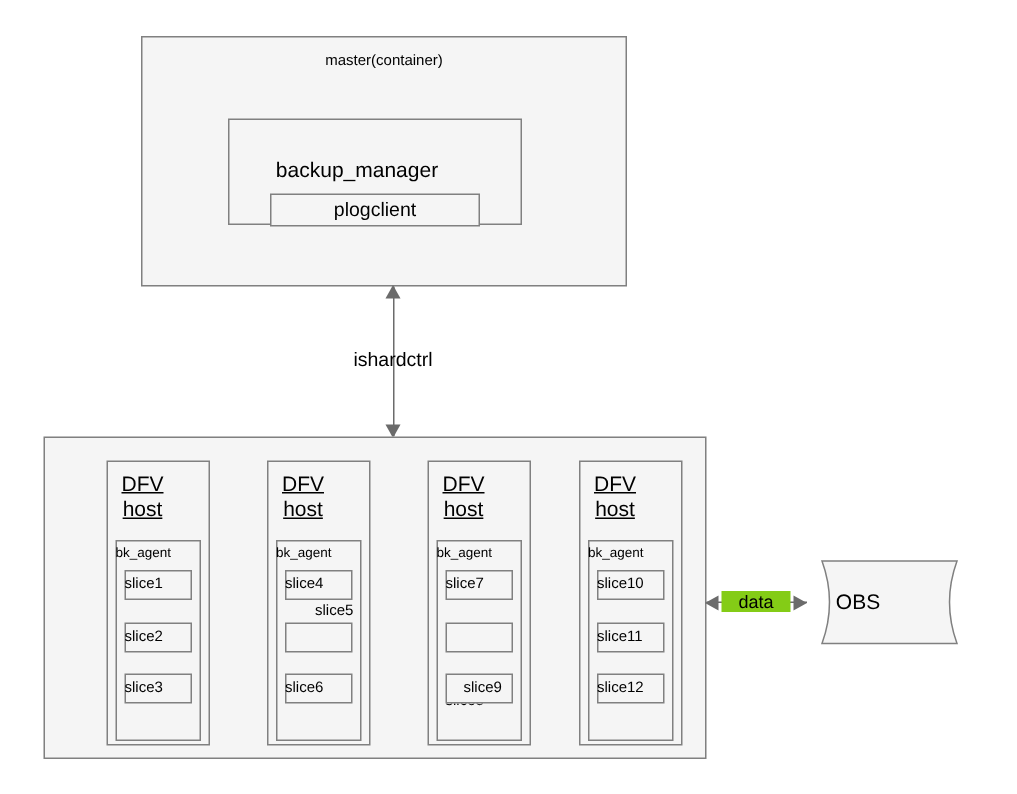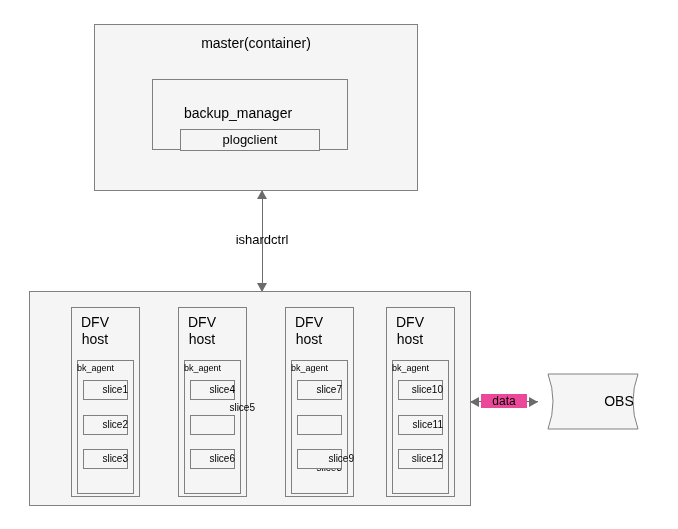--- a/index.html
+++ b/index.html
@@ -31,21 +31,21 @@
   #master-container {
     left: 94px;
     top: 24px;
     width: 324px;
     height: 167px;
   }
   #master-title {
     left: 94px;
     top: 35px;
     width: 324px;
-    font-size: 14px;
+    font-size: 10px;
   }
   #backup-manager-box {
     left: 152px;
     top: 79px;
     width: 196px;
     height: 71px;
   }
   #backup-manager-title {
     left: 152px;
     top: 105px;
@@ -115,20 +115,21 @@
     height: 190px;
   }
   .host-title {
     position: absolute;
     width: 48px;
     text-align: center;
     font-size: 14px;
     line-height: 17px;
     top: 314px;
     white-space: pre-line;
+    text-decoration: underline;
   }
   .agent-box {
     position: absolute;
     box-sizing: border-box;
     background: #f5f5f5;
     border: 1px solid #808080;
     top: 360px;
     width: 57px;
     height: 134px;
   }
@@ -143,34 +144,34 @@
     position: absolute;
     box-sizing: border-box;
     background: #f5f5f5;
     border: 1px solid #808080;
     width: 45px;
     height: 20px;
   }
   .slice-label {
     position: absolute;
     width: 45px;
-    text-align: right;
+    text-align: left;
     font-size: 10px;
     line-height: 20px;
   }
   
   #obs-shape {
     position: absolute;
     left: 538px;
     top: 373px;
     width: 110px;
     height: 57px;
   }
   #obs-label {
-    left: 564px;
+    left: 517px;
     top: 393px;
     width: 110px;
     font-size: 14px;
   }
   #data-line {
     position: absolute;
     left: 471px;
     top: 401px;
     width: 67px;
     height: 1px;
@@ -188,21 +189,21 @@
     top: 397px;
     border-top: 5px solid transparent;
     border-bottom: 5px solid transparent;
     border-left: 9px solid #6b6b6b;
   }
   #data-label {
     left: 481px;
     top: 394px;
     width: 46px;
     font-size: 12px;
-    background: #ec4899;
+    background: #84cc16;
   }
 </style>
 </head>
 <body>
 
 <div class="box" id="master-container"></div>
 <div class="label" id="master-title">master(container)</div>
 
 <div class="box" id="backup-manager-box"></div>
 <div class="label" id="backup-manager-title">backup_manager</div>

